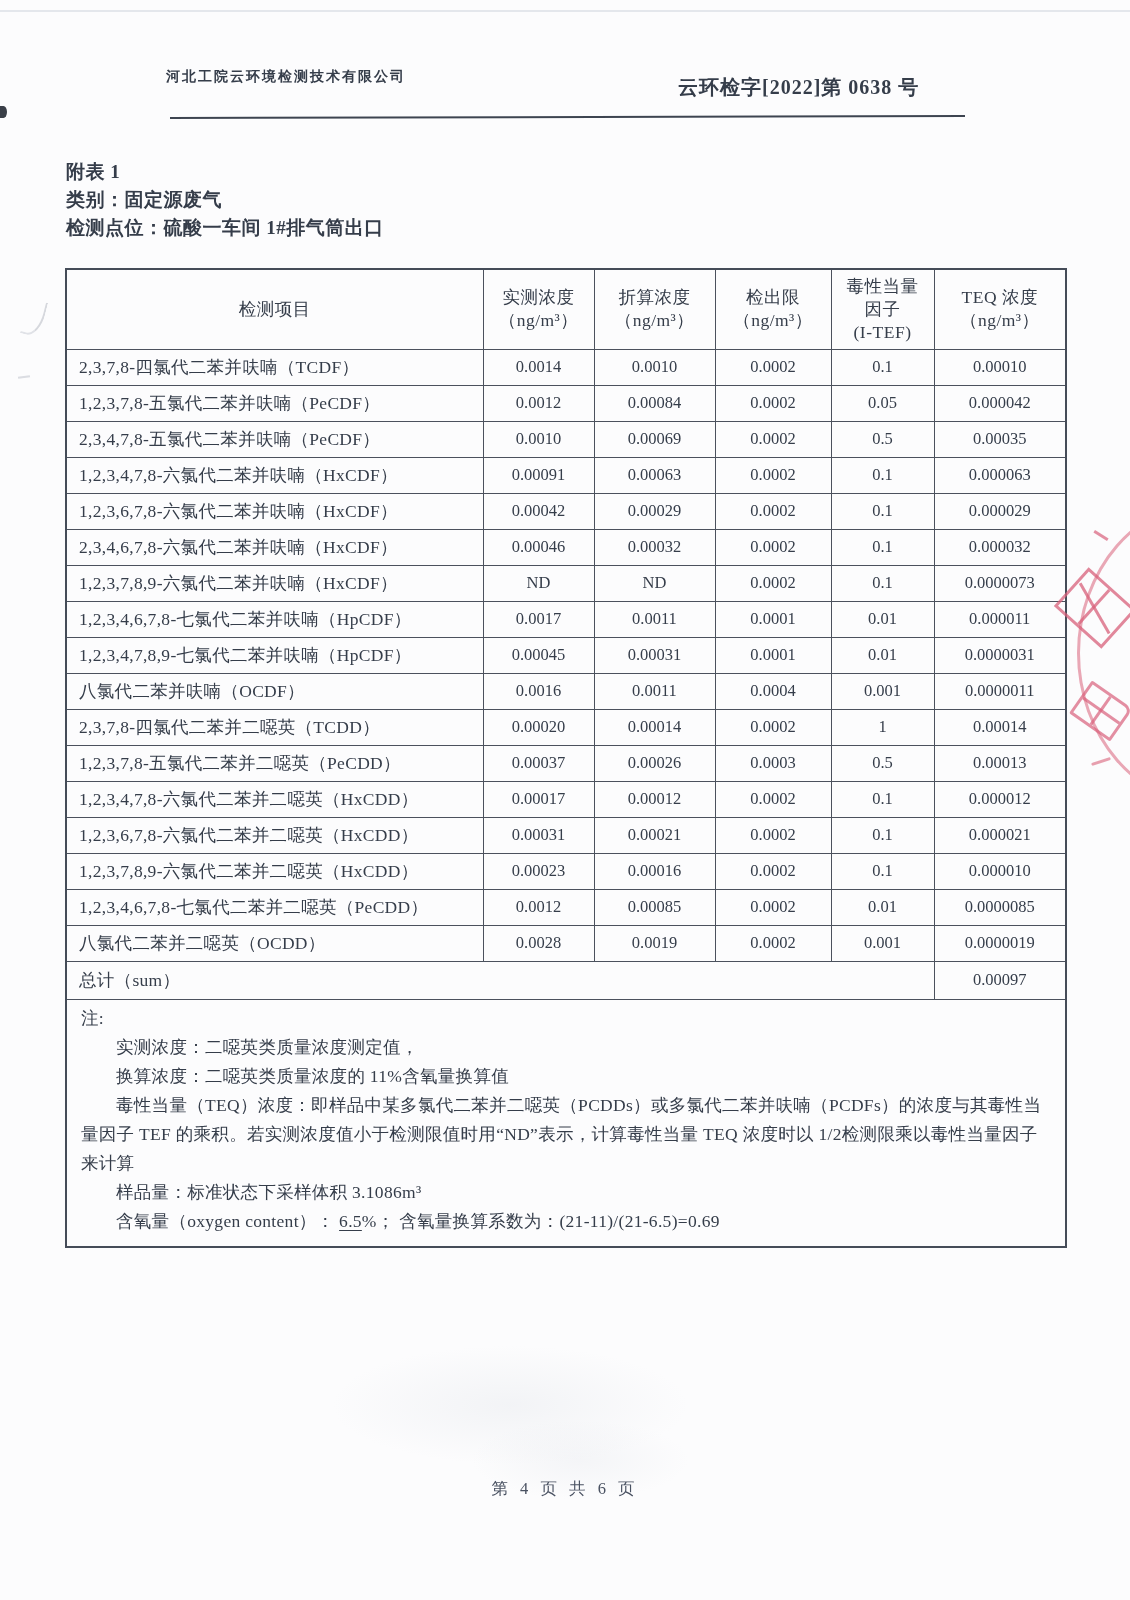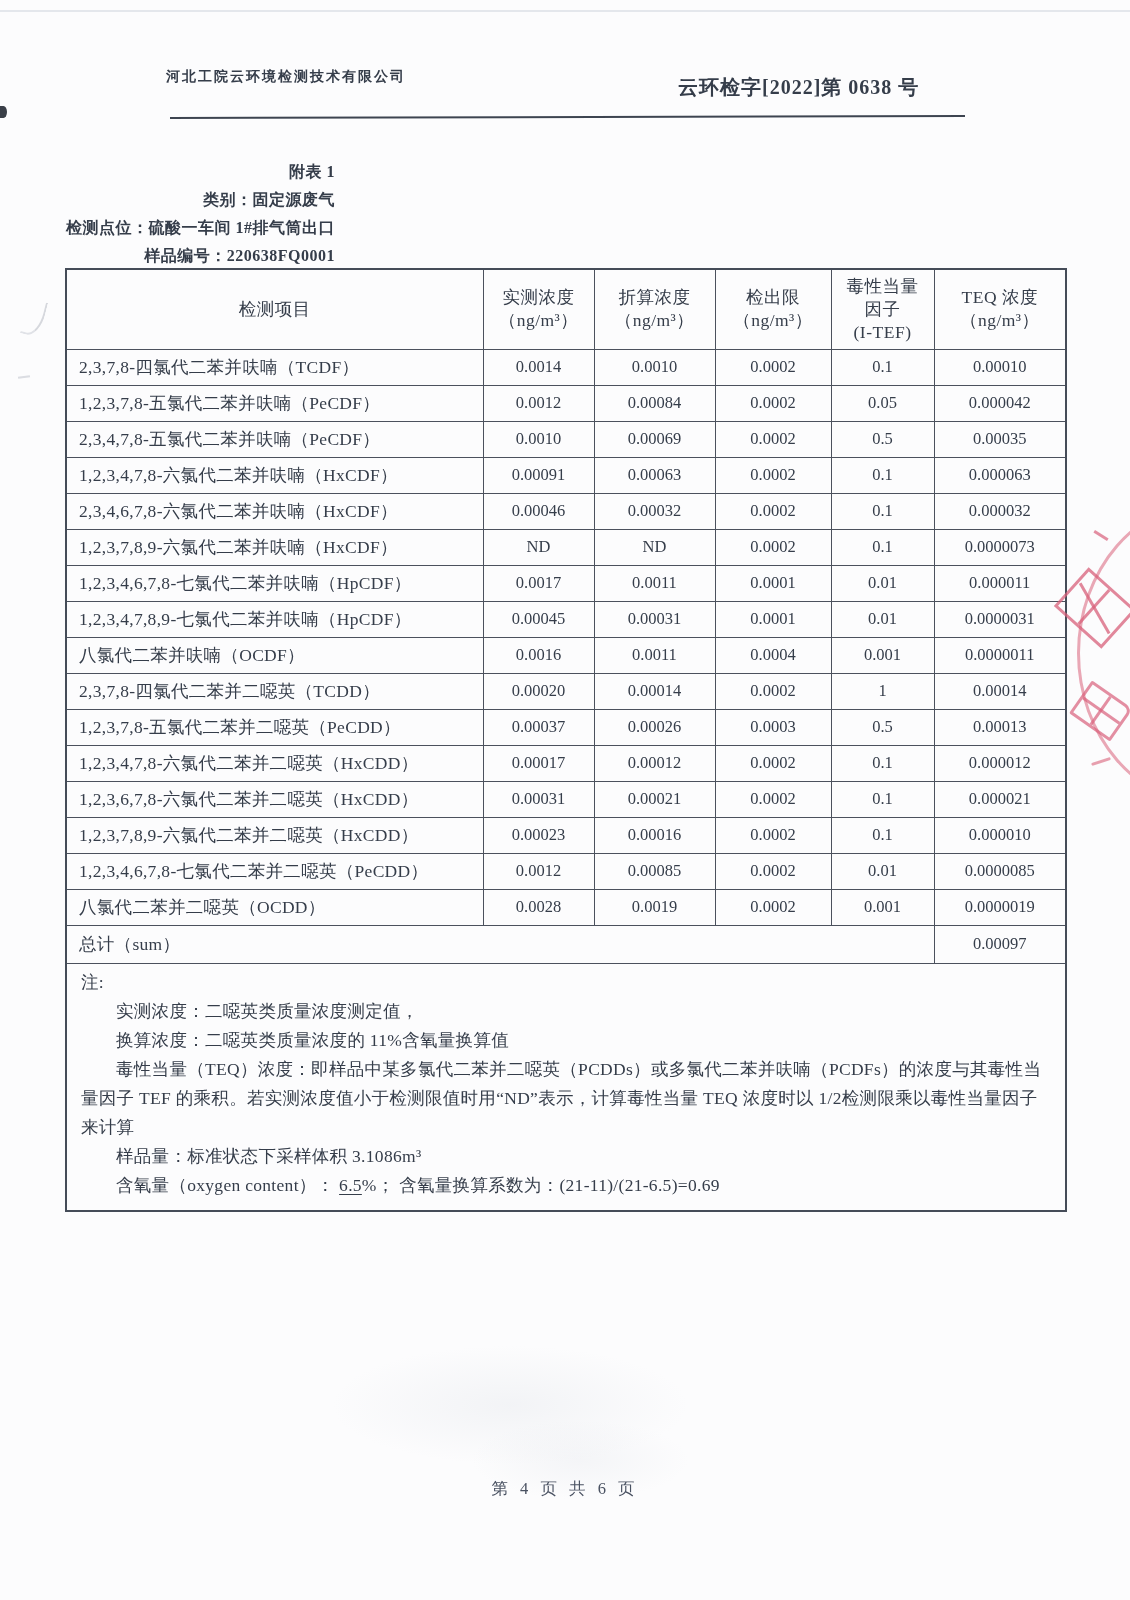--- a/index.html
+++ b/index.html
@@ -18,21 +18,21 @@
   .pencil-dash{position:absolute;left:18px;top:376px;width:12px;height:2px;background:rgba(185,190,200,.5);transform:rotate(-8deg);}
   .noise-blob{position:absolute;left:330px;top:1345px;width:360px;height:120px;background:radial-gradient(ellipse at center,rgba(198,204,214,.18),rgba(198,204,214,0) 70%);}
   .noise-blob2{position:absolute;left:470px;top:1420px;width:220px;height:80px;background:radial-gradient(ellipse at center,rgba(198,204,214,.15),rgba(198,204,214,0) 70%);}
 
   
   .hdr-company{position:absolute;left:166px;top:68px;font-size:14px;letter-spacing:2px;font-weight:600;}
   .hdr-docno{position:absolute;left:678px;top:74px;font-size:20px;letter-spacing:1px;font-weight:600;}
   .hdr-rule{position:absolute;left:170px;top:116px;width:795px;height:2px;background:#3d4450;transform:rotate(-.15deg);}
 
   
-  .meta{position:absolute;left:66px;top:158px;font-size:16px;font-weight:bold;line-height:28px;letter-spacing:.5px;text-align:right;}
+  .meta{position:absolute;left:66px;top:158px;font-size:19px;font-weight:bold;line-height:28px;letter-spacing:.5px;}
   .meta div{white-space:nowrap;}
 
   
   table{
     position:absolute;left:65px;top:268px;width:1000px;
     border-collapse:collapse;table-layout:fixed;
     border:2px solid #454c58;
   }
   th,td{border:1px solid #4b515d;overflow:hidden;}
   thead tr{height:80px;}
@@ -73,21 +73,20 @@
 <div class="noise-blob2"></div>
 
 <div class="hdr-company">河北工院云环境检测技术有限公司</div>
 <div class="hdr-docno">云环检字[2022]第 0638 号</div>
 <div class="hdr-rule"></div>
 
 <div class="meta">
   <div>附表 1</div>
   <div><span>类别：</span><span>固定源废气</span></div>
   <div><span>检测点位：</span><span>硫酸一车间 1#排气筒出口</span></div>
-  <div><span>样品编号：</span><span>220638FQ0001</span></div>
 </div>
 
 <table>
   <colgroup id="cols">
       <col style="width: 417px;">
       <col style="width: 111px;">
       <col style="width: 121px;">
       <col style="width: 116px;">
       <col style="width: 103px;">
       <col style="width: 132px;">
@@ -135,20 +134,28 @@
       </tr>
       <tr class="data-row">
         <td class="name">1,2,3,4,7,8-六氯代二苯并呋喃（HxCDF）</td>
         <td class="num">0.00091</td>
         <td class="num">0.00063</td>
         <td class="num">0.0002</td>
         <td class="num">0.1</td>
         <td class="num">0.000063</td>
       </tr>
       <tr class="data-row">
+        <td class="name">1,2,3,6,7,8-六氯代二苯并呋喃（HxCDF）</td>
+        <td class="num">0.00042</td>
+        <td class="num">0.00029</td>
+        <td class="num">0.0002</td>
+        <td class="num">0.1</td>
+        <td class="num">0.000029</td>
+      </tr>
+      <tr class="data-row">
         <td class="name">2,3,4,6,7,8-六氯代二苯并呋喃（HxCDF）</td>
         <td class="num">0.00046</td>
         <td class="num">0.00032</td>
         <td class="num">0.0002</td>
         <td class="num">0.1</td>
         <td class="num">0.000032</td>
       </tr>
       <tr class="data-row">
         <td class="name">1,2,3,7,8,9-六氯代二苯并呋喃（HxCDF）</td>
         <td class="num">ND</td>

